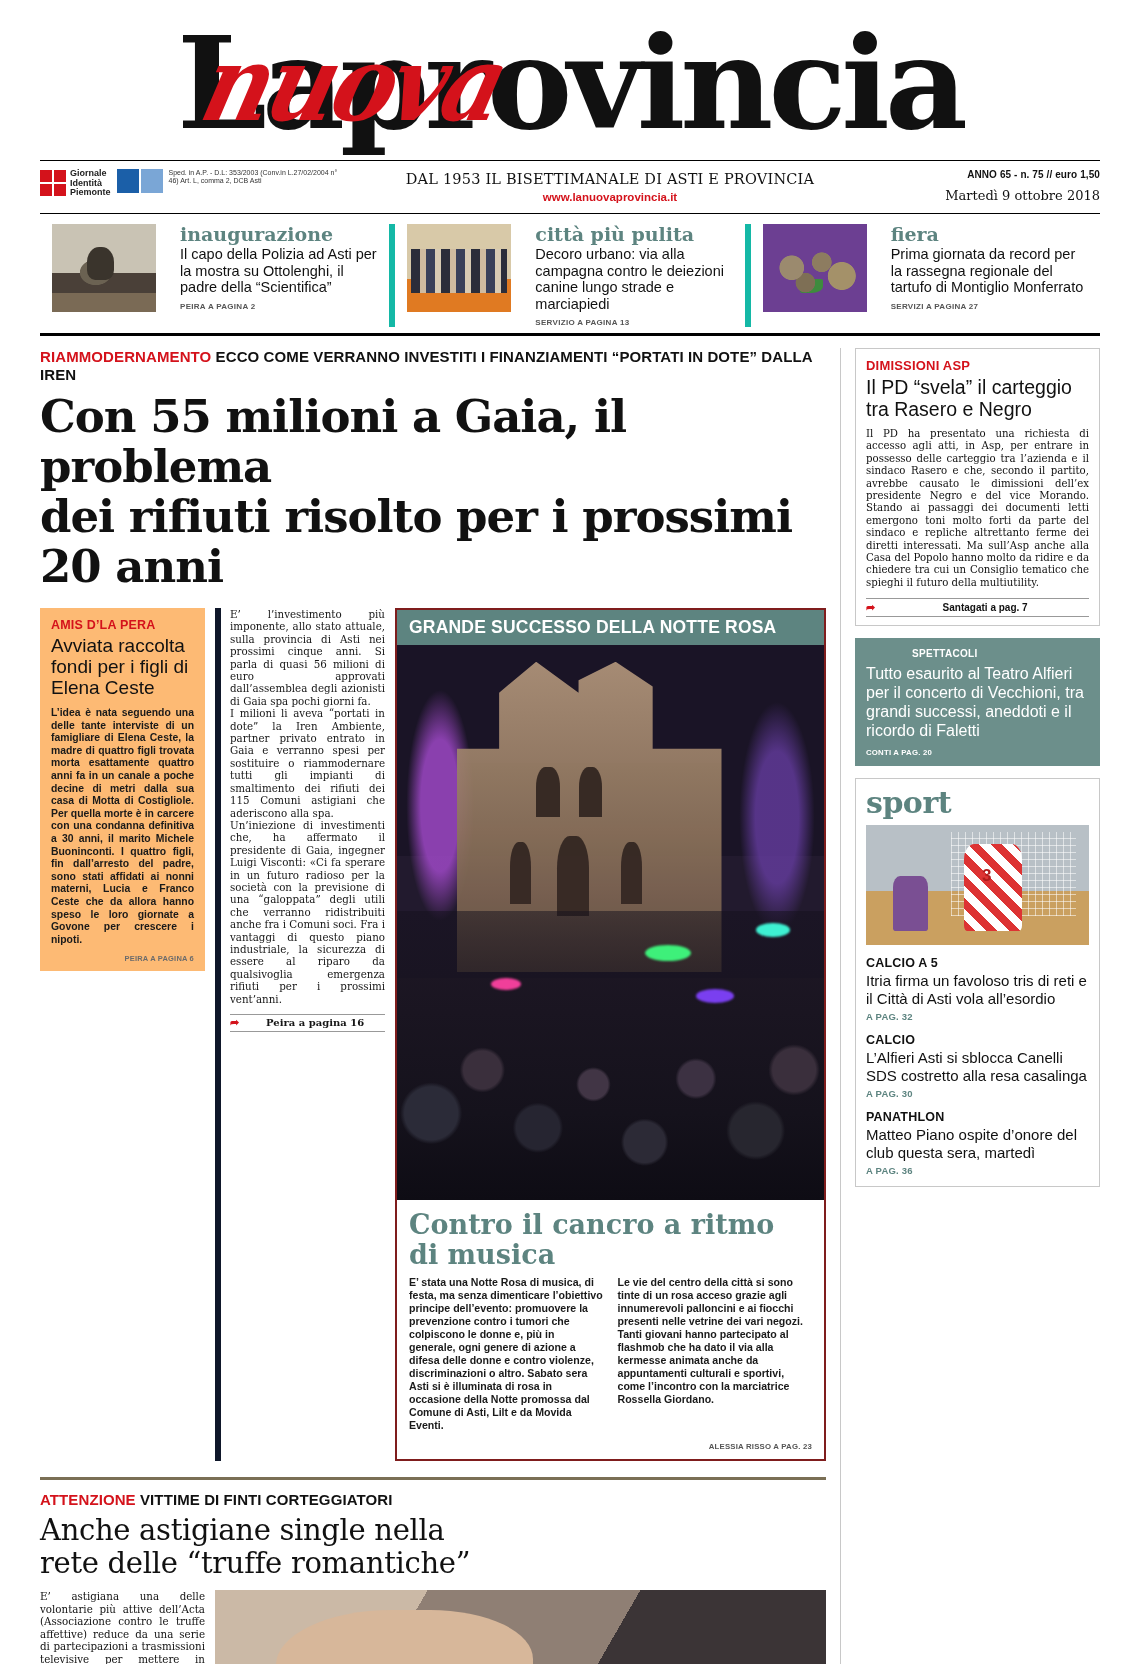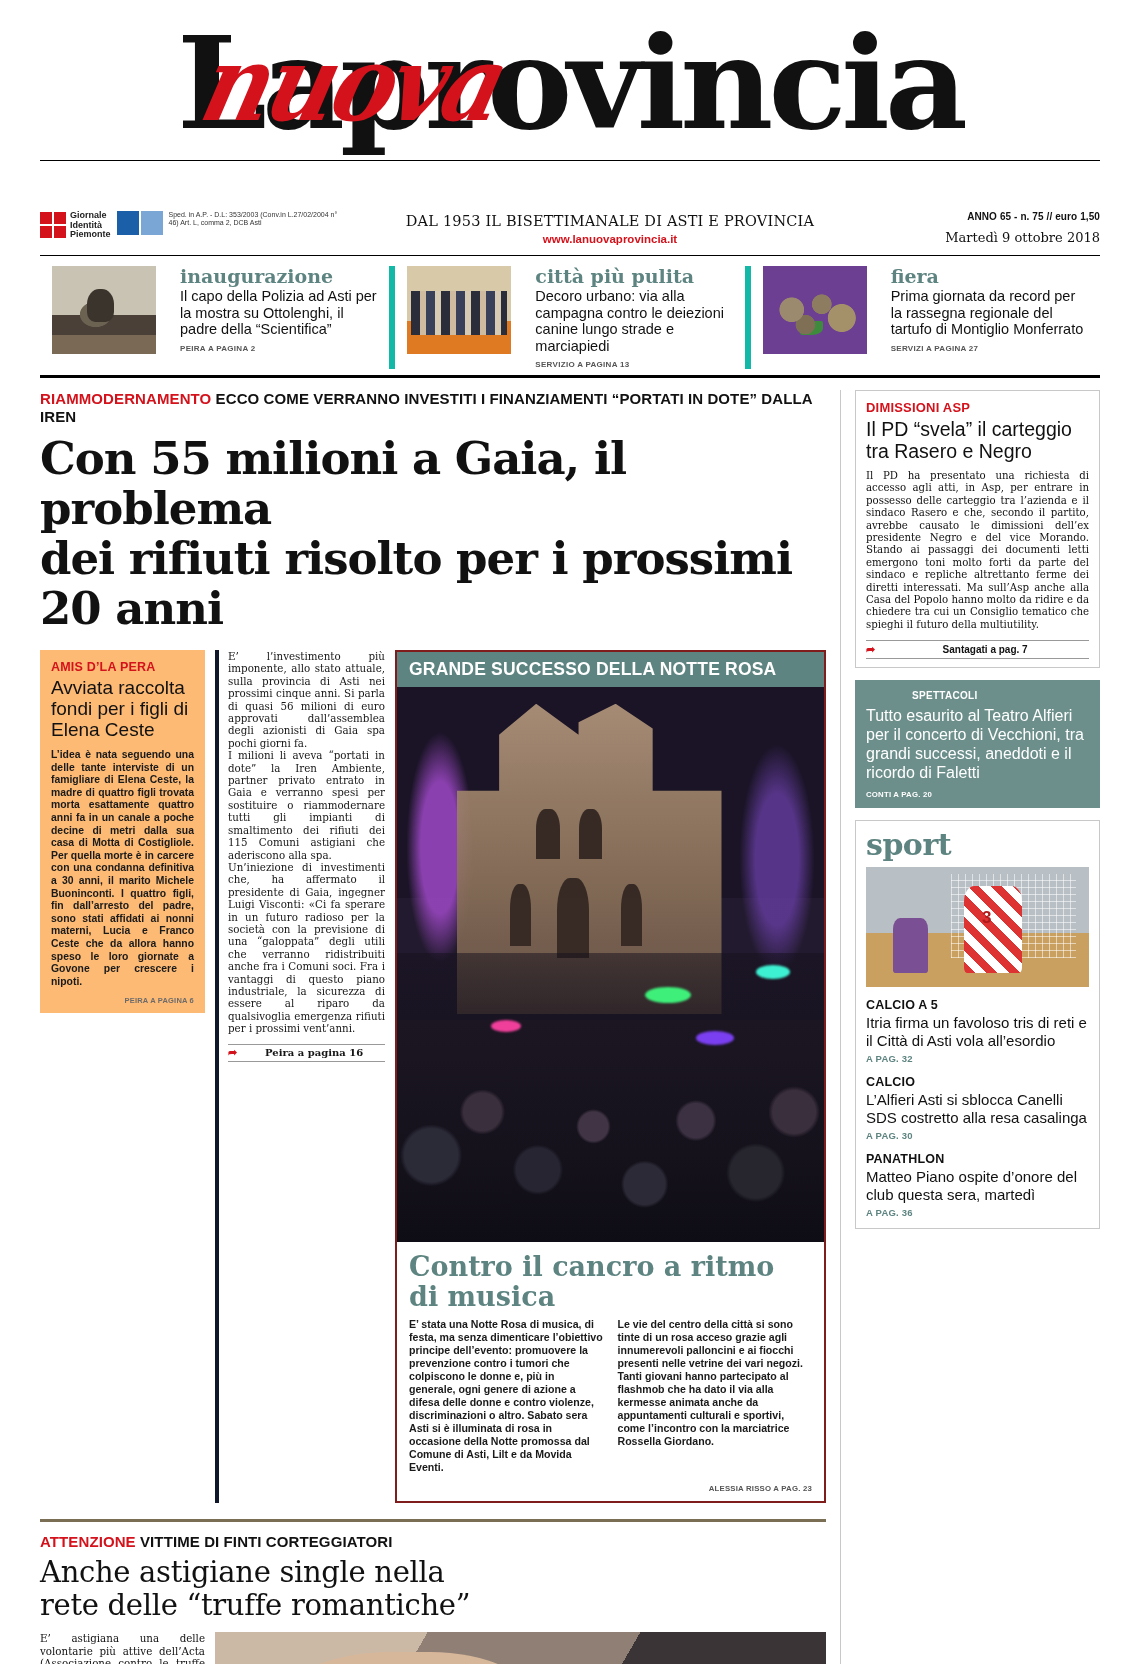--- a/index.html
+++ b/index.html
@@ -30,21 +30,21 @@
     font-family: "DejaVu Serif", serif;
     font-style: italic;
     font-weight: 700;
     font-size: 104px;
     color: #d4121b;
     transform: skewX(-14deg) scaleX(0.9);
     letter-spacing: -4px;
   }
   .mast-rule { border-bottom: 1px solid #000; margin-top: 2px; }
 
-  .mast-info { display: flex; align-items: flex-start; padding: 8px 0 10px; margin-top: 42px; }
+  .mast-info { display: flex; align-items: flex-start; padding: 8px 0 10px; }
   .mi-left { width: 300px; display: flex; align-items: flex-start; gap: 6px; }
   .logo-gip { display: flex; align-items: center; gap: 4px; }
   .cross-grid {
     width: 26px; height: 26px;
     display: grid; grid-template-columns: 1fr 1fr; grid-template-rows: 1fr 1fr;
     gap: 2px;
   }
   .cross-grid i { background: #d4121b; display: block; }
   .gip-text { font-size: 9px; line-height: 9.5px; font-weight: 700; color: #222; }
   .logo-fe { display: flex; gap: 2px; align-items: center; }
@@ -118,21 +118,21 @@
   }
   .sb-kicker { color: #d4121b; font-size: 12.5px; font-weight: 700; letter-spacing: .2px; }
   .sb-title { font-size: 19px; line-height: 21px; margin-top: 3px; color: #111; }
   .sb-text {
     font-size: 10.4px; line-height: 12.6px; margin-top: 9px; text-align: justify;
     font-weight: 600; color: #1a1a1a;
   }
   .sb-ref { font-size: 7.5px; font-weight: 700; color: #6b6b6b; text-align: right; margin-top: 8px; letter-spacing: .2px; }
 
   .lead-col {
-    width: 170px; flex: 0 0 170px; border-left: 4px solid #0f172a; padding-left: 9px;
+    width: 170px; flex: 0 0 170px; border-left: 6px solid #0f172a; padding-left: 9px;
     font-family: "DejaVu Serif", serif;
     font-size: 10.3px; line-height: 12.4px; text-align: justify; color: #161616;
   }
   .lead-col p { margin-bottom: 0; }
   .ref-line {
     display: flex; align-items: center; gap: 6px; margin-top: 9px;
     border-top: 1px solid #999; border-bottom: 1px solid #999; padding: 2px 0;
   }
   .ref-dot { color: #d4121b; font-size: 11px; font-weight: 700; }
   .ref-txt { flex: 1; text-align: center; font-size: 10px; font-weight: 700; }

